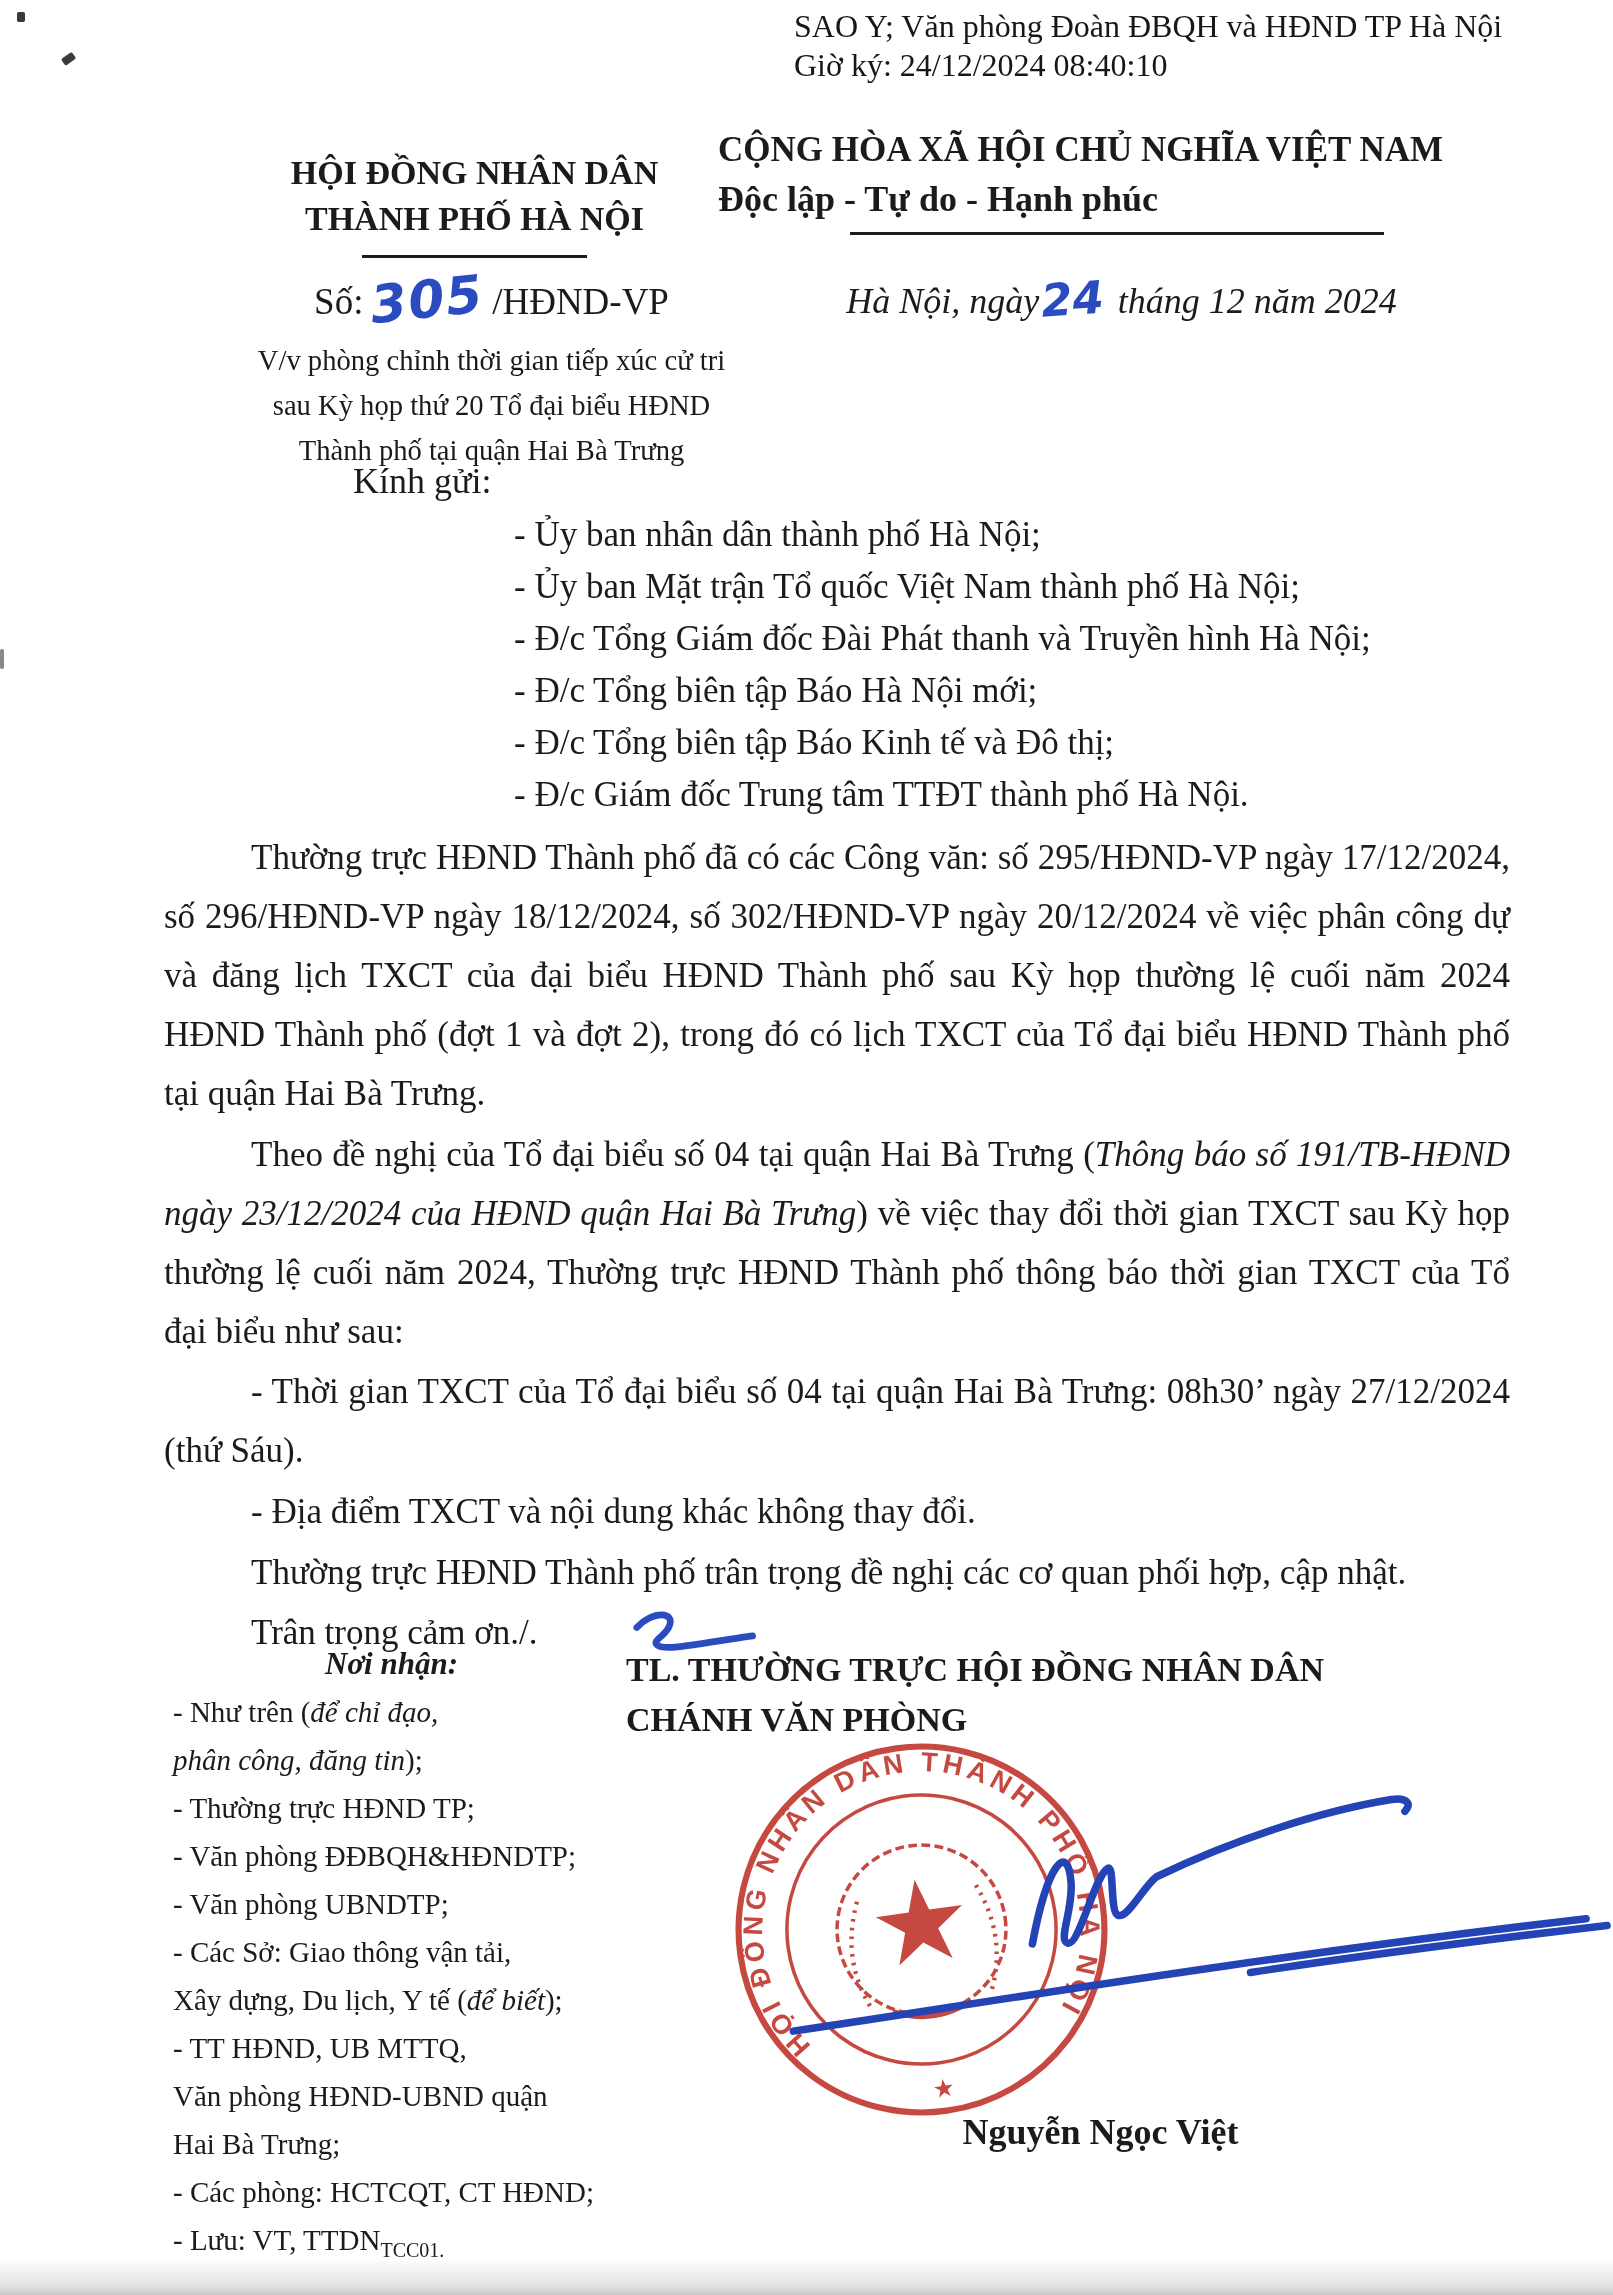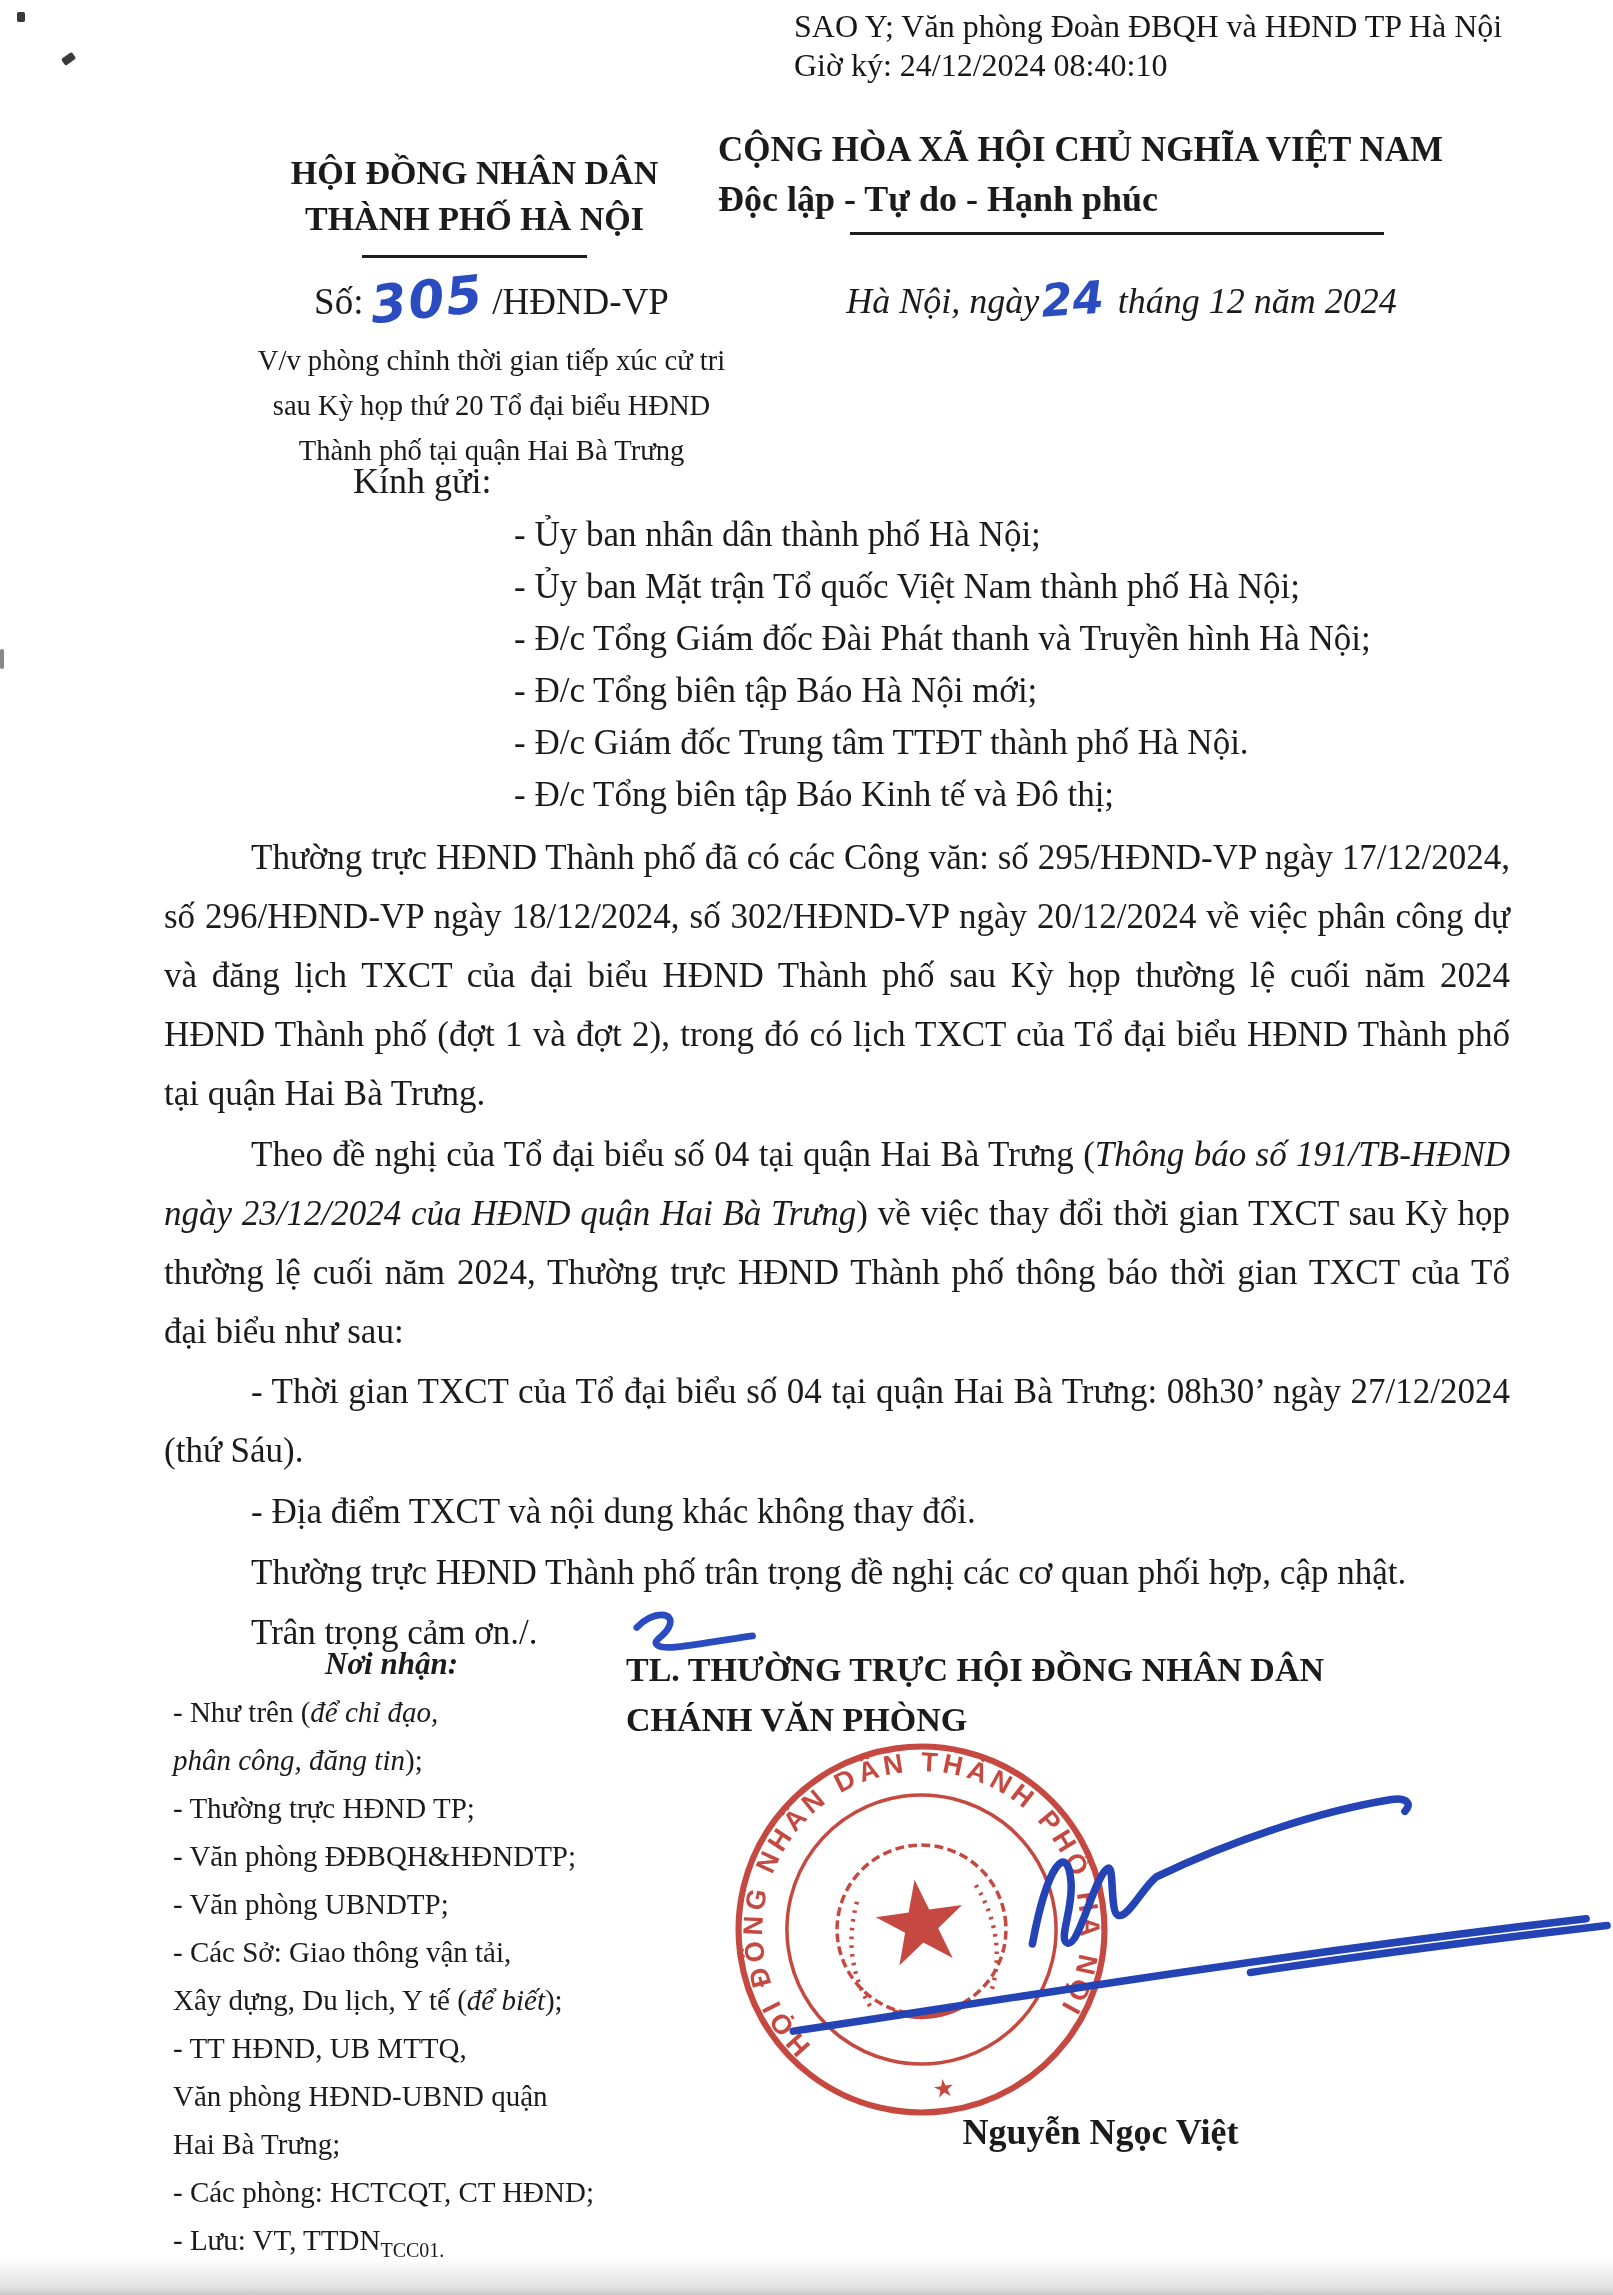--- a/index.html
+++ b/index.html
@@ -96,22 +96,22 @@
     <span>Hà Nội, ngày</span><span class="hand date-day">24</span>
     <span>tháng 12 năm 2024</span>
   </div>
 
   <div class="abs kinh-gui">Kính gửi:</div>
   <div class="abs recipients">
     <div>- Ủy ban nhân dân thành phố Hà Nội;</div>
     <div>- Ủy ban Mặt trận Tổ quốc Việt Nam thành phố Hà Nội;</div>
     <div>- Đ/c Tổng Giám đốc Đài Phát thanh và Truyền hình Hà Nội;</div>
     <div>- Đ/c Tổng biên tập Báo Hà Nội mới;</div>
+    <div>- Đ/c Tổng biên tập Báo Kinh tế và Đô thị;</div>
     <div>- Đ/c Giám đốc Trung tâm TTĐT thành phố Hà Nội.</div>
-    <div>- Đ/c Tổng biên tập Báo Kinh tế và Đô thị;</div>
   </div>
 
   <div class="abs body-text">
     <p>Thường trực HĐND Thành phố đã có các Công văn: số 295/HĐND-VP ngày 17/12/2024, số 296/HĐND-VP ngày 18/12/2024, số 302/HĐND-VP ngày 20/12/2024 về việc phân công dự và đăng lịch TXCT của đại biểu HĐND Thành phố sau Kỳ họp thường lệ cuối năm 2024 HĐND Thành phố (đợt 1 và đợt 2), trong đó có lịch TXCT của Tổ đại biểu HĐND Thành phố tại quận Hai Bà Trưng.</p>
     <p><span>Theo đề nghị của Tổ đại biểu số 04 tại quận Hai Bà Trưng (</span><span style="font-style: italic;">Thông báo số 191/TB-HĐND ngày 23/12/2024 của HĐND quận Hai Bà Trưng</span><span>) về việc thay đổi thời gian TXCT sau Kỳ họp thường lệ cuối năm 2024, Thường trực HĐND Thành phố thông báo thời gian TXCT của Tổ đại biểu như sau:</span></p>
     <p>- Thời gian TXCT của Tổ đại biểu số 04 tại quận Hai Bà Trưng: 08h30’ ngày 27/12/2024 (thứ Sáu).</p>
     <p>- Địa điểm TXCT và nội dung khác không thay đổi.</p>
     <p>Thường trực HĐND Thành phố trân trọng đề nghị các cơ quan phối hợp, cập nhật.</p>
     <p><span>Trân trọng cảm ơn./.</span><span class="squiggle"><svg width="126" height="47" viewBox="0 0 150 56">
             <path d="M8,22 C26,2 56,2 46,22 C40,34 24,38 34,44 C44,50 88,40 146,32" fill="none" stroke="#2a4cc0" stroke-width="8" stroke-linecap="round"></path>

